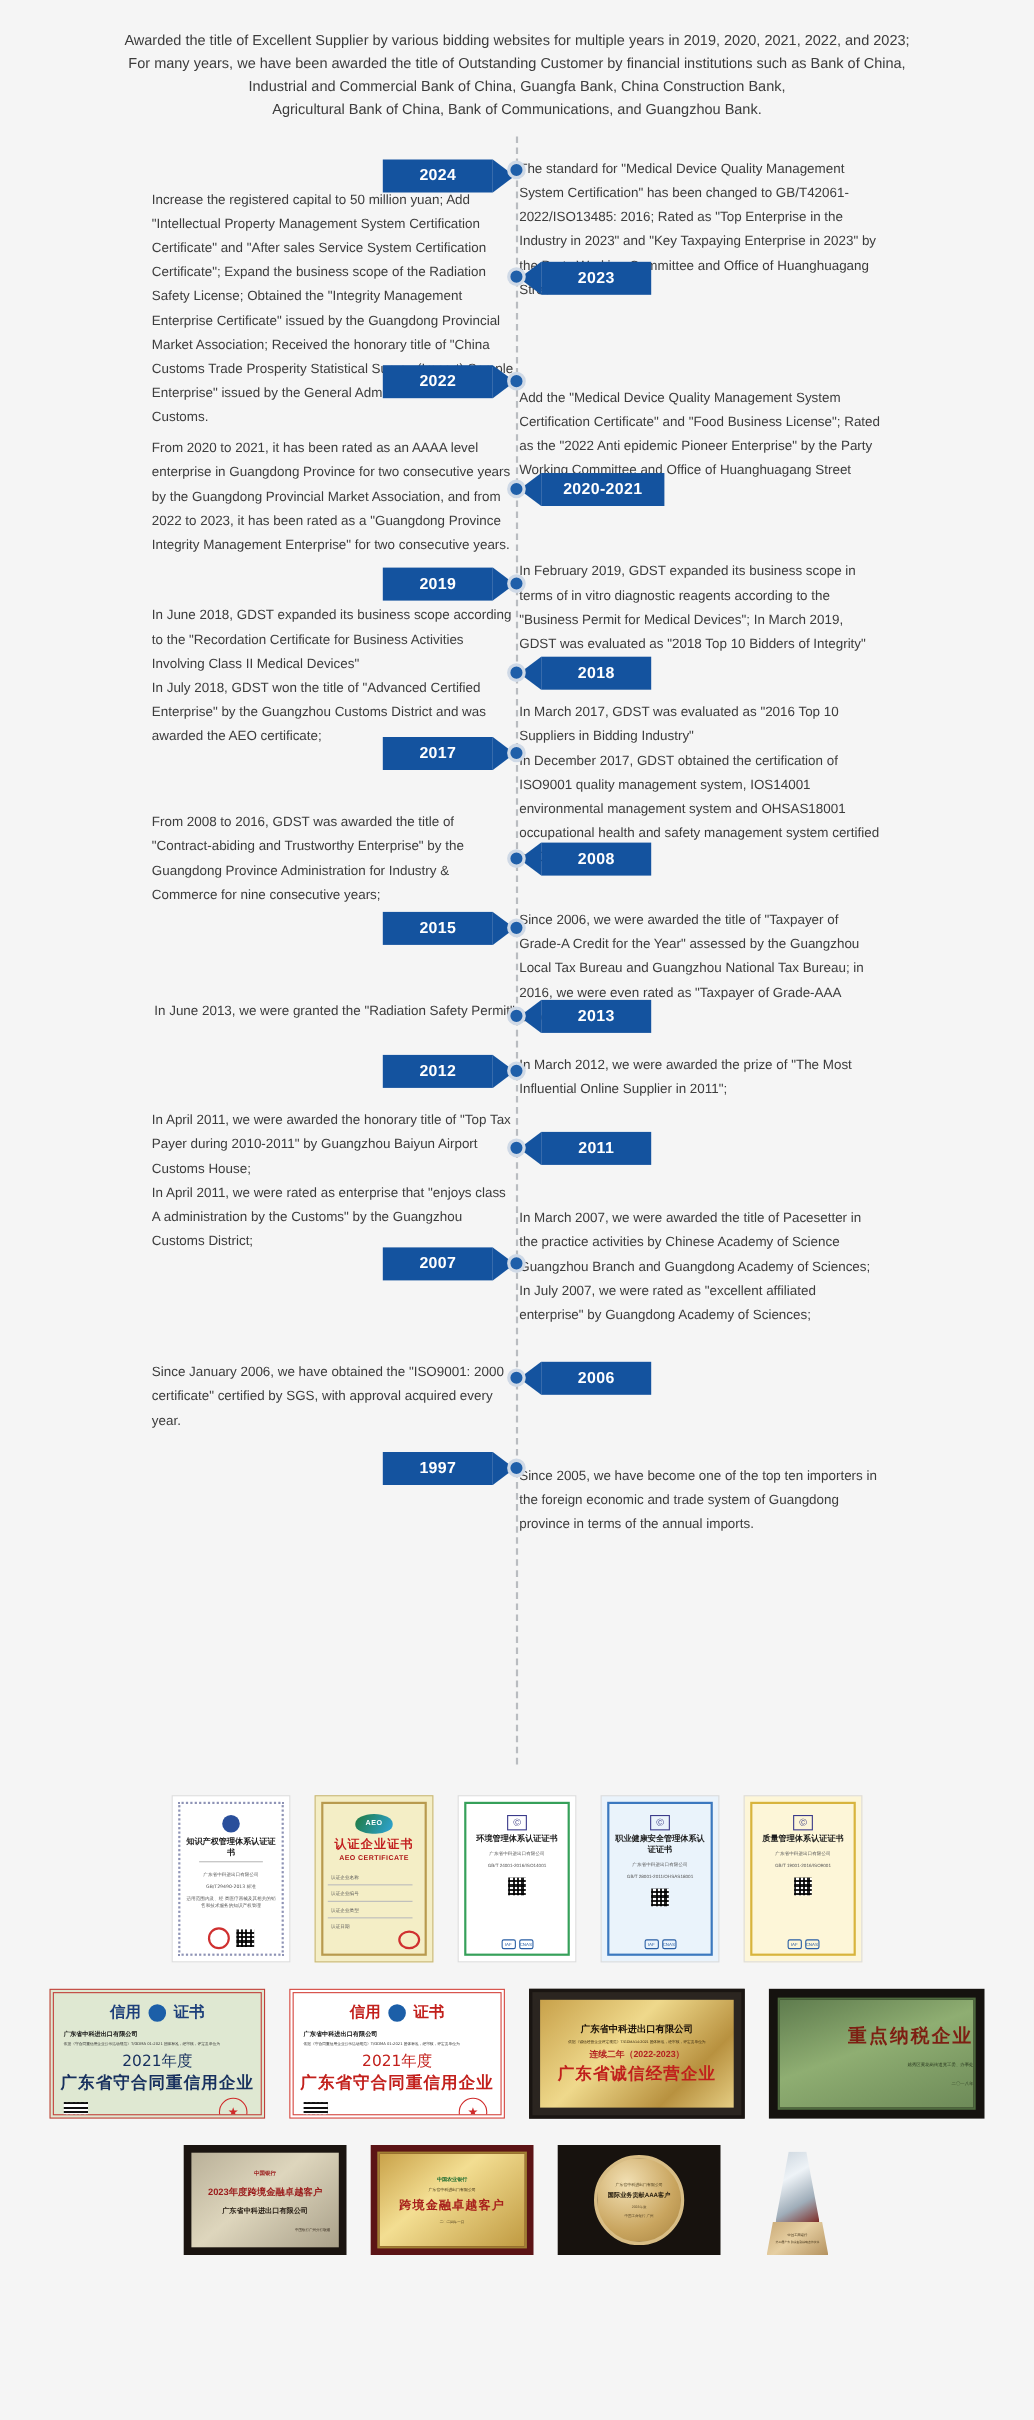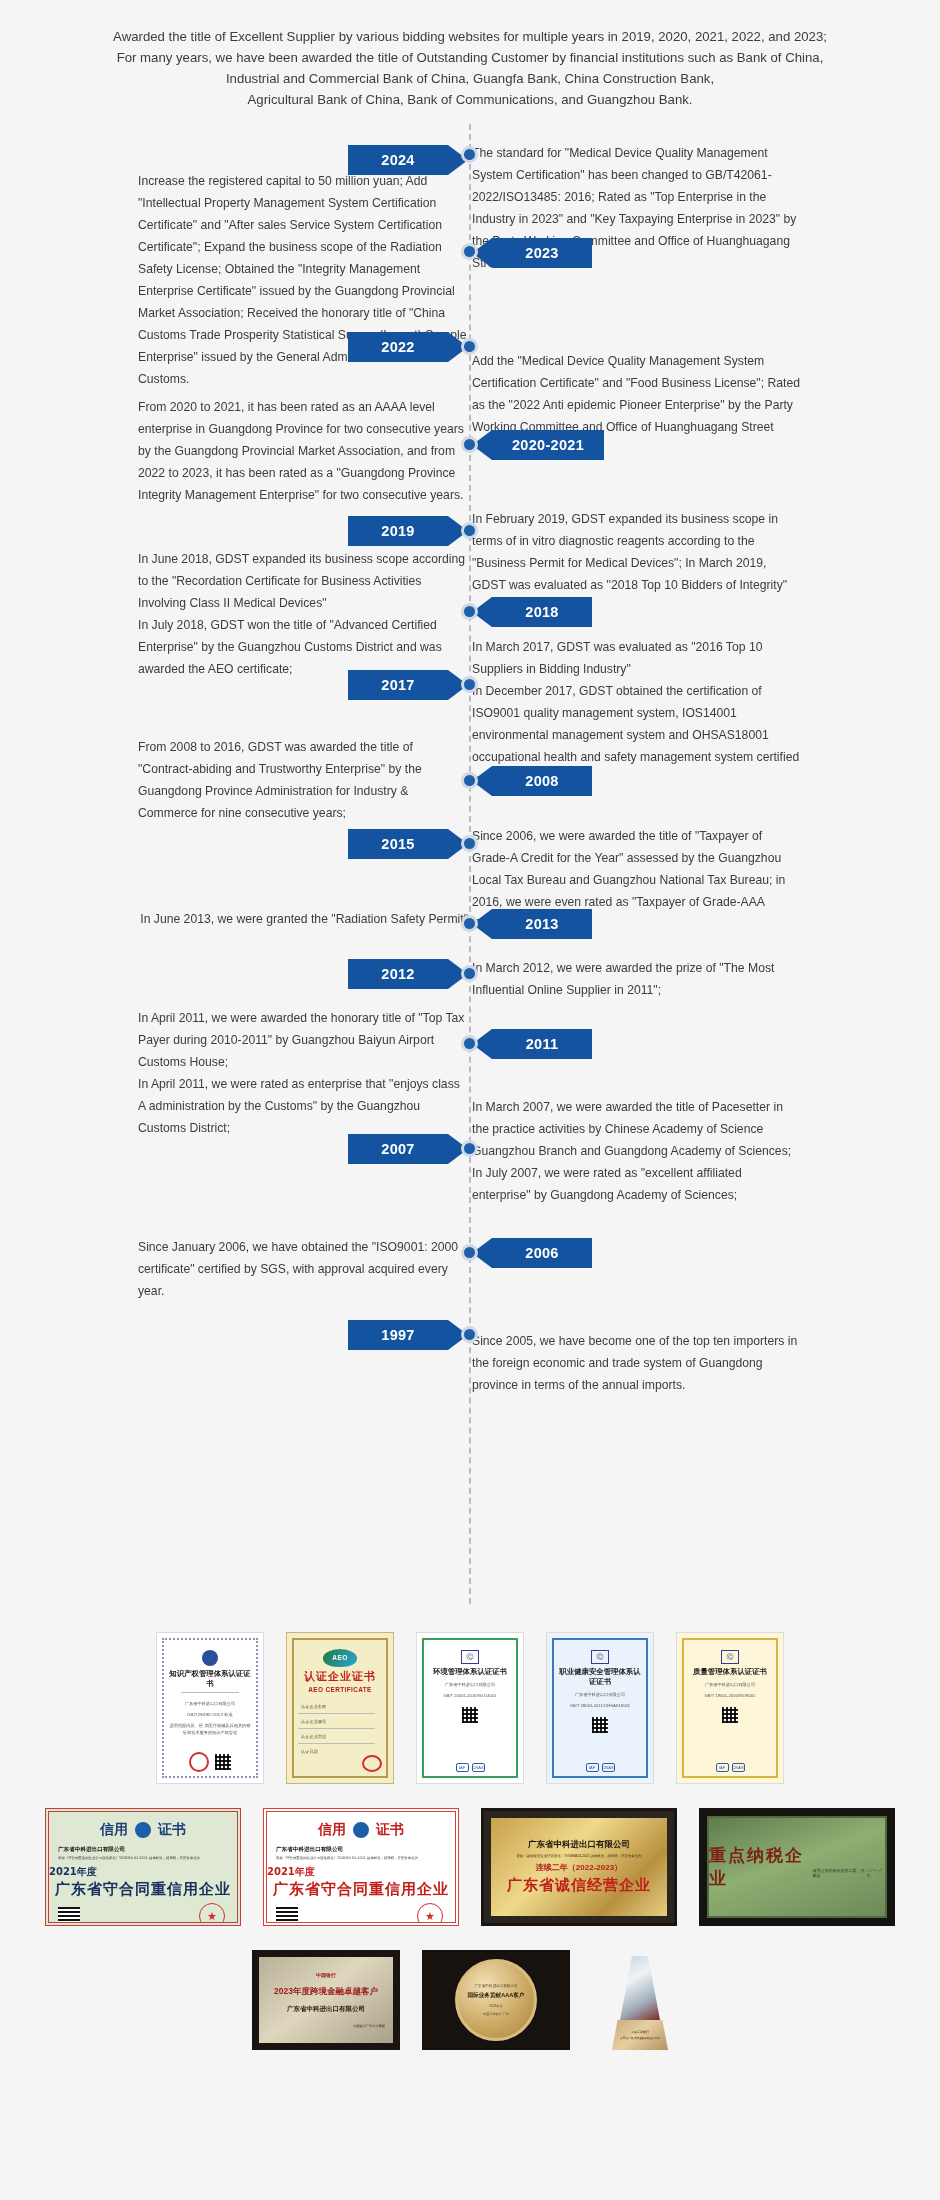--- a/index.html
+++ b/index.html
@@ -148,21 +148,21 @@
   .c2 { width:196px; height:118px; position:relative; }
   .c2.green { background:#dfe8d2; border:4px double #c2403a; }
   .c2.white { background:#ffffff; border:4px double #d4443c; }
   .c2 .hd { display:flex;align-items:center;justify-content:center;gap:7px;margin-top:9px; }
   .c2 .hd .w { font-size:14px;font-weight:bold; }
   .c2.green .hd .w { color:#1d3f7a; }
   .c2.white .hd .w { color:#c2201c; }
   .c2 .medal { width:16px;height:16px;border-radius:50%;background:#1c5fa8;border:2px solid #1c5fa8; }
   .c2 .co { font-size:5.6px;font-weight:bold;margin:7px 0 0 9px;color:#111; }
   .c2 .fine{ font-size:3.4px;margin:2px 0 0 9px;color:#333; }
-  .c2 .yr { font-size:10px;font-weight:bold;margin-top:5px; }
+  .c2 .yr { text-align:center;font-size:14px;font-weight:normal;margin-top:5px; }
   .c2.green .yr{color:#17305e;} .c2.white .yr{color:#c2201c;}
   .c2 .big{ text-align:center;font-size:15px;font-weight:bold;margin-top:1px;letter-spacing:1px;}
   .c2.green .big{color:#17305e;} .c2.white .big{color:#c2201c;}
   .c2 .foot{ display:flex;justify-content:space-between;align-items:flex-end;
              padding:4px 12px 0 9px; }
   .c2 .qr2{ width:22px;height:22px;background:
         repeating-linear-gradient(0deg,#111 0 2px,#fff 2px 4px),
         repeating-linear-gradient(90deg,#111 0 2px,transparent 2px 4px);}
   .c2 .stamp{ width:26px;height:26px;border-radius:50%;border:1.5px solid #cf2b2b;
               display:flex;align-items:center;justify-content:center;color:#cf2b2b;font-size:11px;}
@@ -175,22 +175,22 @@
       background:linear-gradient(135deg,#c8a14a,#efd98c 40%,#b8913f 75%,#e5cd83);
       display:flex;flex-direction:column;align-items:center;justify-content:center;}
   .pl-gold .l1{font-size:8.5px;font-weight:bold;color:#1a1008;}
   .pl-gold .l2{font-size:3.4px;color:#3a2a10;margin-top:3px;}
   .pl-gold .l3{font-size:8px;font-weight:bold;color:#b22020;margin-top:4px;}
   .pl-gold .l4{font-size:15px;font-weight:bold;color:#c0201c;margin-top:3px;letter-spacing:1px;}
 
   .pl-green{ width:196px;height:118px;background:#15120f;padding:8px;}
   .pl-green .face{ width:100%;height:100%;
       background:linear-gradient(160deg,#5f7c4e,#8fae72 45%,#6d8a58);
-      border:2px solid #4e6a3e; display:flex;flex-direction:row;
-      align-items:center;justify-content:center;}
+      border:2px solid #4e6a3e; display:flex;flex-direction:column;
+      align-items:flex-end;justify-content:center;}
   .pl-green .big{font-size:17px;font-weight:bold;color:#7d1f12;letter-spacing:2px;}
   .pl-green .sm{font-size:4px;color:#2d3d22;margin-top:12px;}
 
   
   .pl-boc{ width:148px;height:100px;background:#1a1410;padding:7px;}
   .pl-boc .face{width:100%;height:100%;
       background:linear-gradient(140deg,#b9b098,#ded6bd 45%,#a9a089);
       display:flex;flex-direction:column;align-items:center;justify-content:center;}
   .pl-boc .brand{font-size:5px;color:#9b1b1b;font-weight:bold;}
   .pl-boc .t1{font-size:8.5px;font-weight:bold;color:#9b1b1b;margin-top:8px;}
@@ -477,20 +477,28 @@
 
       <div class="plaque pl-boc">
         <div class="face">
           <div class="brand cn">中国银行</div>
           <div class="t1 cn">2023年度跨境金融卓越客户</div>
           <div class="t2 cn">广东省中科进出口有限公司</div>
           <div class="t3 cn">中国银行广州分行敬赠</div>
         </div>
       </div>
 
+      <div class="plaque pl-abc">
+        <div class="face">
+          <div class="brand cn">中国农业银行</div>
+          <div class="t1 cn">广东省中科进出口有限公司</div>
+          <div class="t2 cn">跨境金融卓越客户</div>
+          <div class="t3 cn">二〇二四年一月</div>
+        </div>
+      </div>
 
       <div class="plaque pl-icbc">
         <div class="disc">
           <div class="t1 cn">广东省中科进出口有限公司</div>
           <div class="t2 cn">国际业务贡献AAA客户</div>
           <div class="t3 cn">2023年度</div>
           <div class="t3 cn">中国工商银行 广州</div>
         </div>
       </div>
 

